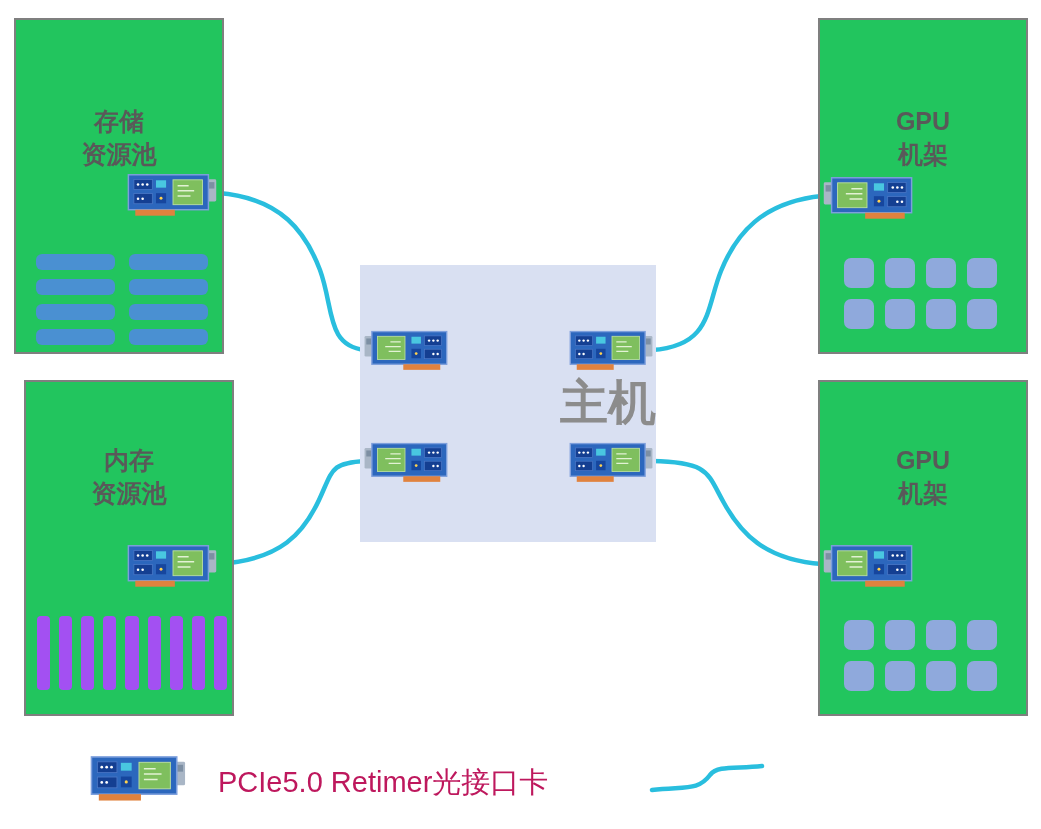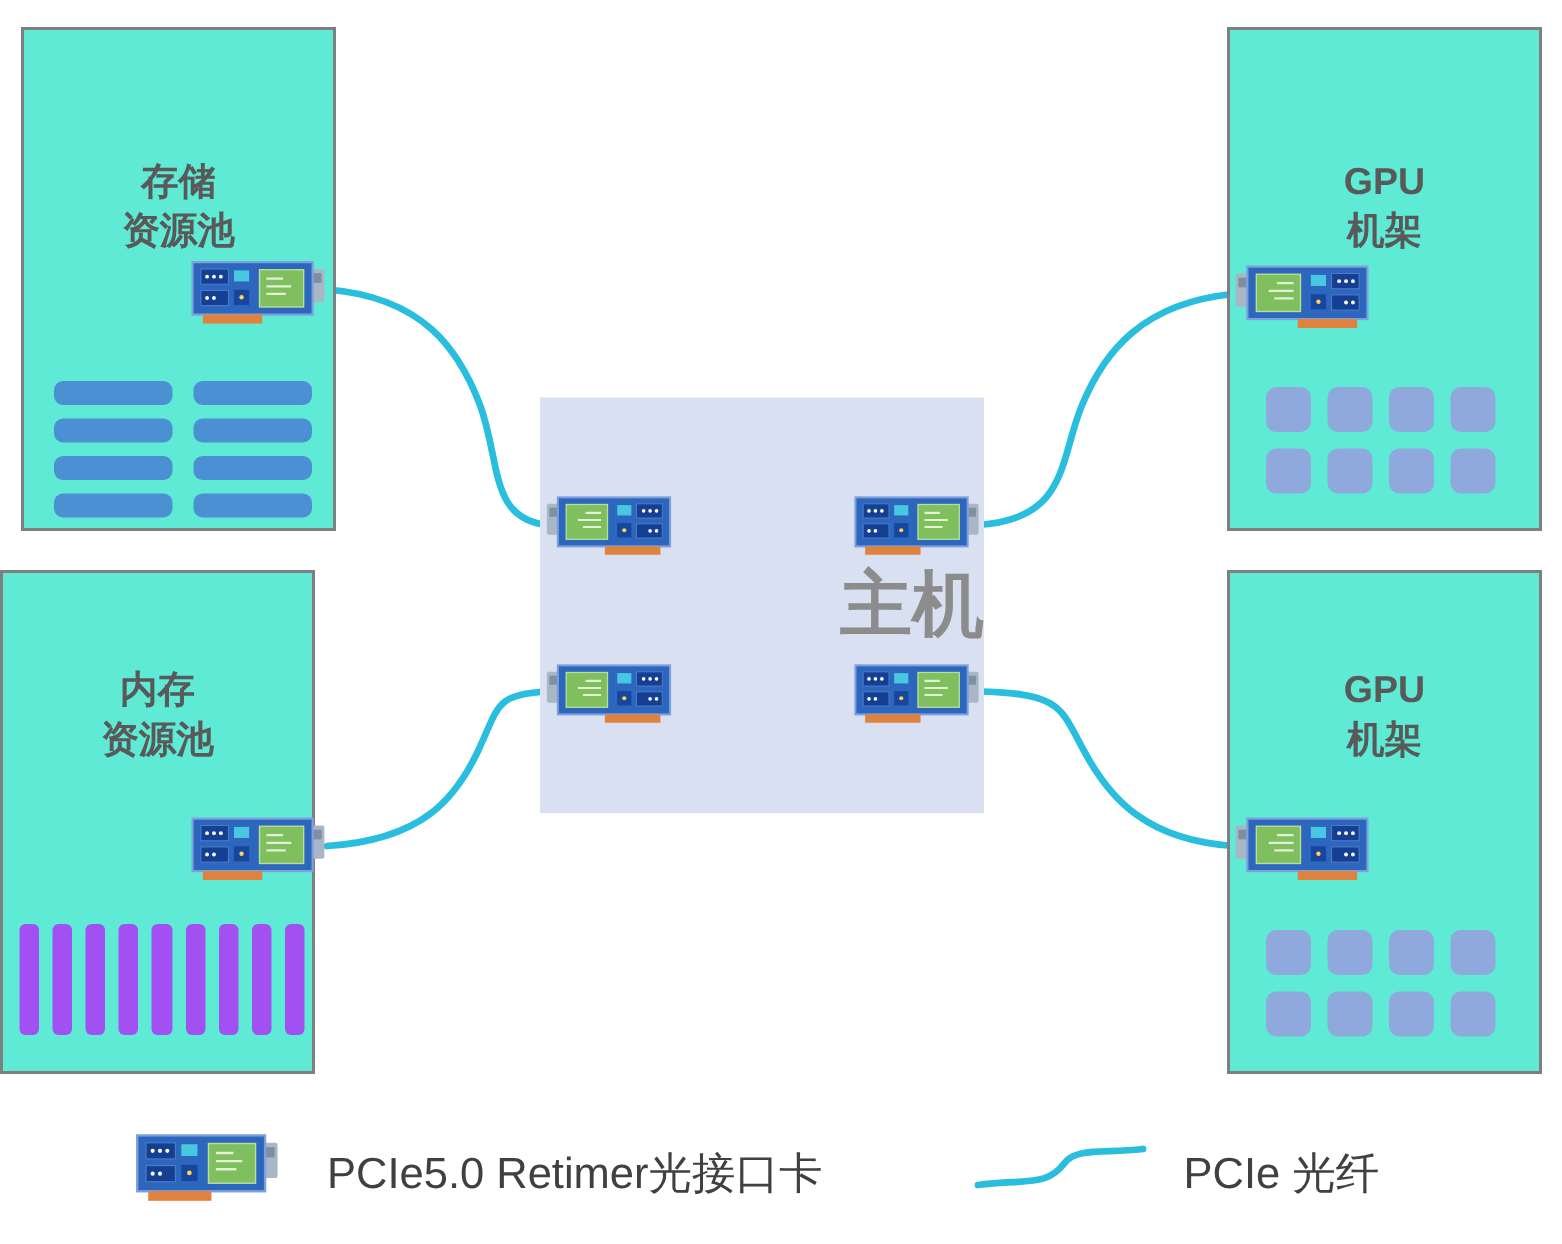--- a/index.html
+++ b/index.html
@@ -1,23 +1,23 @@
 <!DOCTYPE html>
 <html style="--fiber: #29bede; --storage-bar: #4a90d2; --memory-bar: #a350f2; --gpu-square: #8fa9dc; --host-bg: #d9e0f2; --box-border: #7f7f7f; --label-text: #595959; --host-text: #8c8c8c;"><head>
 <meta charset="utf-8">
 <style>
   * { margin:0; padding:0; box-sizing:border-box; }
   html,body { background:#ffffff; }
   body { font-family:"Liberation Sans","DejaVu Sans",sans-serif; }
 
   .canvas { position:relative; width:1041px; height:829px; background:#fff; overflow:hidden; }
 
-  .box { position:absolute; background:#5eead4; border:2px solid var(--box-border,#7f7f7f); }
+  .box { position:absolute; background:#22c55e; border:2px solid var(--box-border,#7f7f7f); }
   .box-storage    { left:14px;  top:18px;  width:210px; height:336px; }
-  .box-memory     { left:0;  top:380px; width:210px; height:336px; }
+  .box-memory     { left:24px;  top:380px; width:210px; height:336px; }
   .box-gpu-top    { left:818px; top:18px;  width:210px; height:336px; }
   .box-gpu-bottom { left:818px; top:380px; width:210px; height:336px; }
 
   .host { position:absolute; left:360px; top:265px; width:296px; height:277px;
           background:var(--host-bg,#d9e0f2); }
   .host-label { position:absolute; left:0; top:106px; width:100%; text-align:right;
                 font-size:48px; font-weight:bold; color:var(--host-text,#8c8c8c); }
 
   .node-label { position:absolute; left:0; width:100%; text-align:center;
                 font-size:25px; font-weight:bold; line-height:1.32;
@@ -45,21 +45,21 @@
   .sbar { height:16px; border-radius:6px; background:var(--storage-bar,#4a90d2); }
 
   .memory-bars { position:absolute; left:11px; top:234px; width:190px; height:74px;
                  display:flex; gap:9px; }
   .mbar { flex:1; border-radius:4px; background:var(--memory-bar,#a350f2); }
 
   .gpu-squares { position:absolute; left:24px; top:238px;
                  display:grid; grid-template-columns:repeat(4,30px); gap:11px; }
   .gsq { width:30px; height:30px; border-radius:7px; background:var(--gpu-square,#8fa9dc); }
 
-  .legend-label { position:absolute; font-size:29px; color:#404040; font-weight:500; white-space:nowrap; }
+  .legend-label { position:absolute; font-size:29px; color:#be185d; font-weight:500; white-space:nowrap; }
   .legend-card-label  { left:218px; top:763px; }
   .legend-fiber-label { left:789px; top:763px; }
   .legend-fiber-svg { position:absolute; left:648px; top:757px; width:118px; height:46px; overflow:visible; }
 </style>
 </head>
 <body>
 
 <div class="canvas">
 
   <svg width="0" height="0" style="position:absolute" aria-hidden="true">
@@ -190,15 +190,14 @@
       <use href="#retimer-card-sym"></use>
     </svg>
 
   <svg class="card card-legend" viewBox="0 0 100 50">
       <use href="#retimer-card-sym"></use>
     </svg>
   <div class="legend-label legend-card-label">PCIe5.0 Retimer光接口卡</div>
   <svg class="legend-fiber-svg" viewBox="0 0 118 46">
     <path class="fiber-path" d="M 4 33 C 38 29, 50 34, 62 18 C 70 8, 88 12, 114 9"></path>
   </svg>
-  <div class="legend-label legend-fiber-label">PCIe 光纤</div>
 
 </div>
 
 </body></html>

